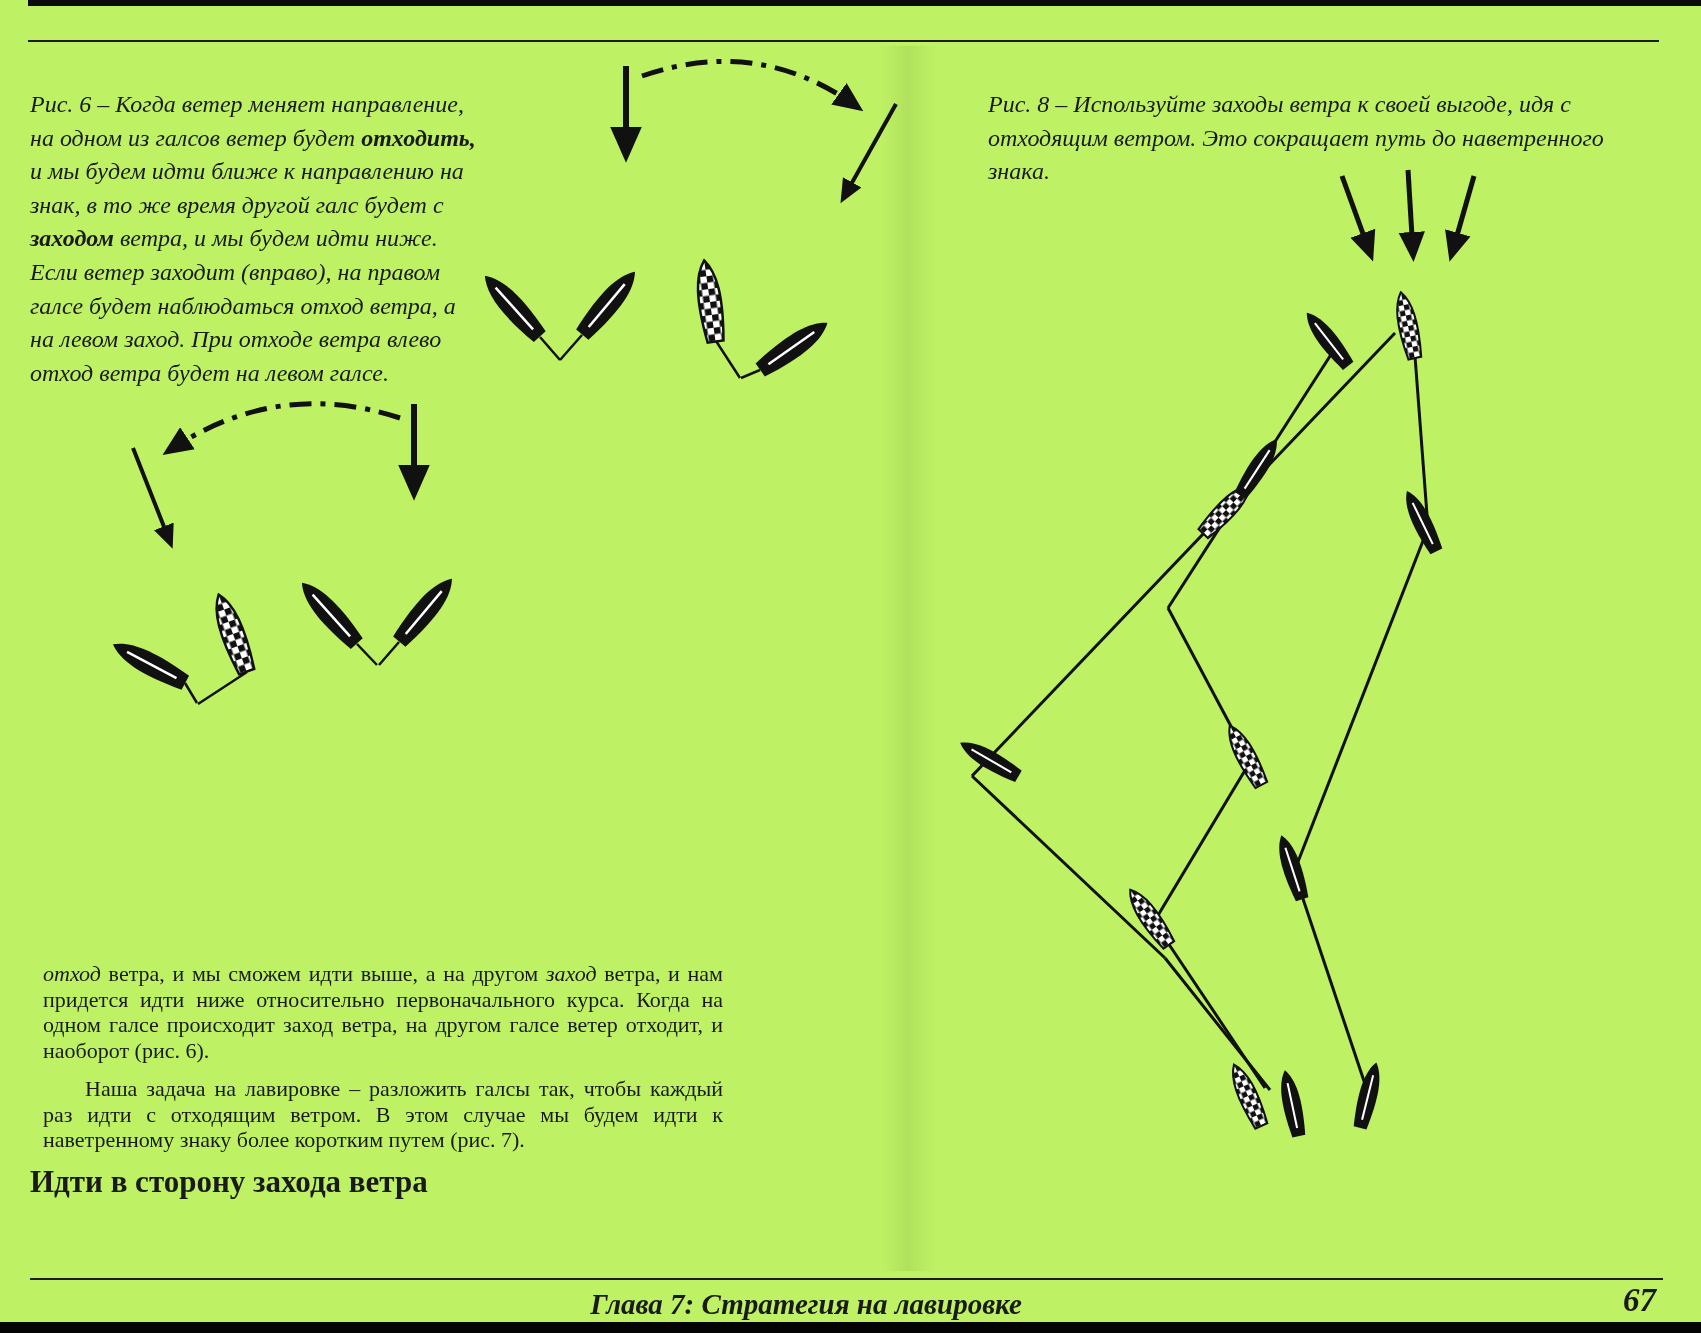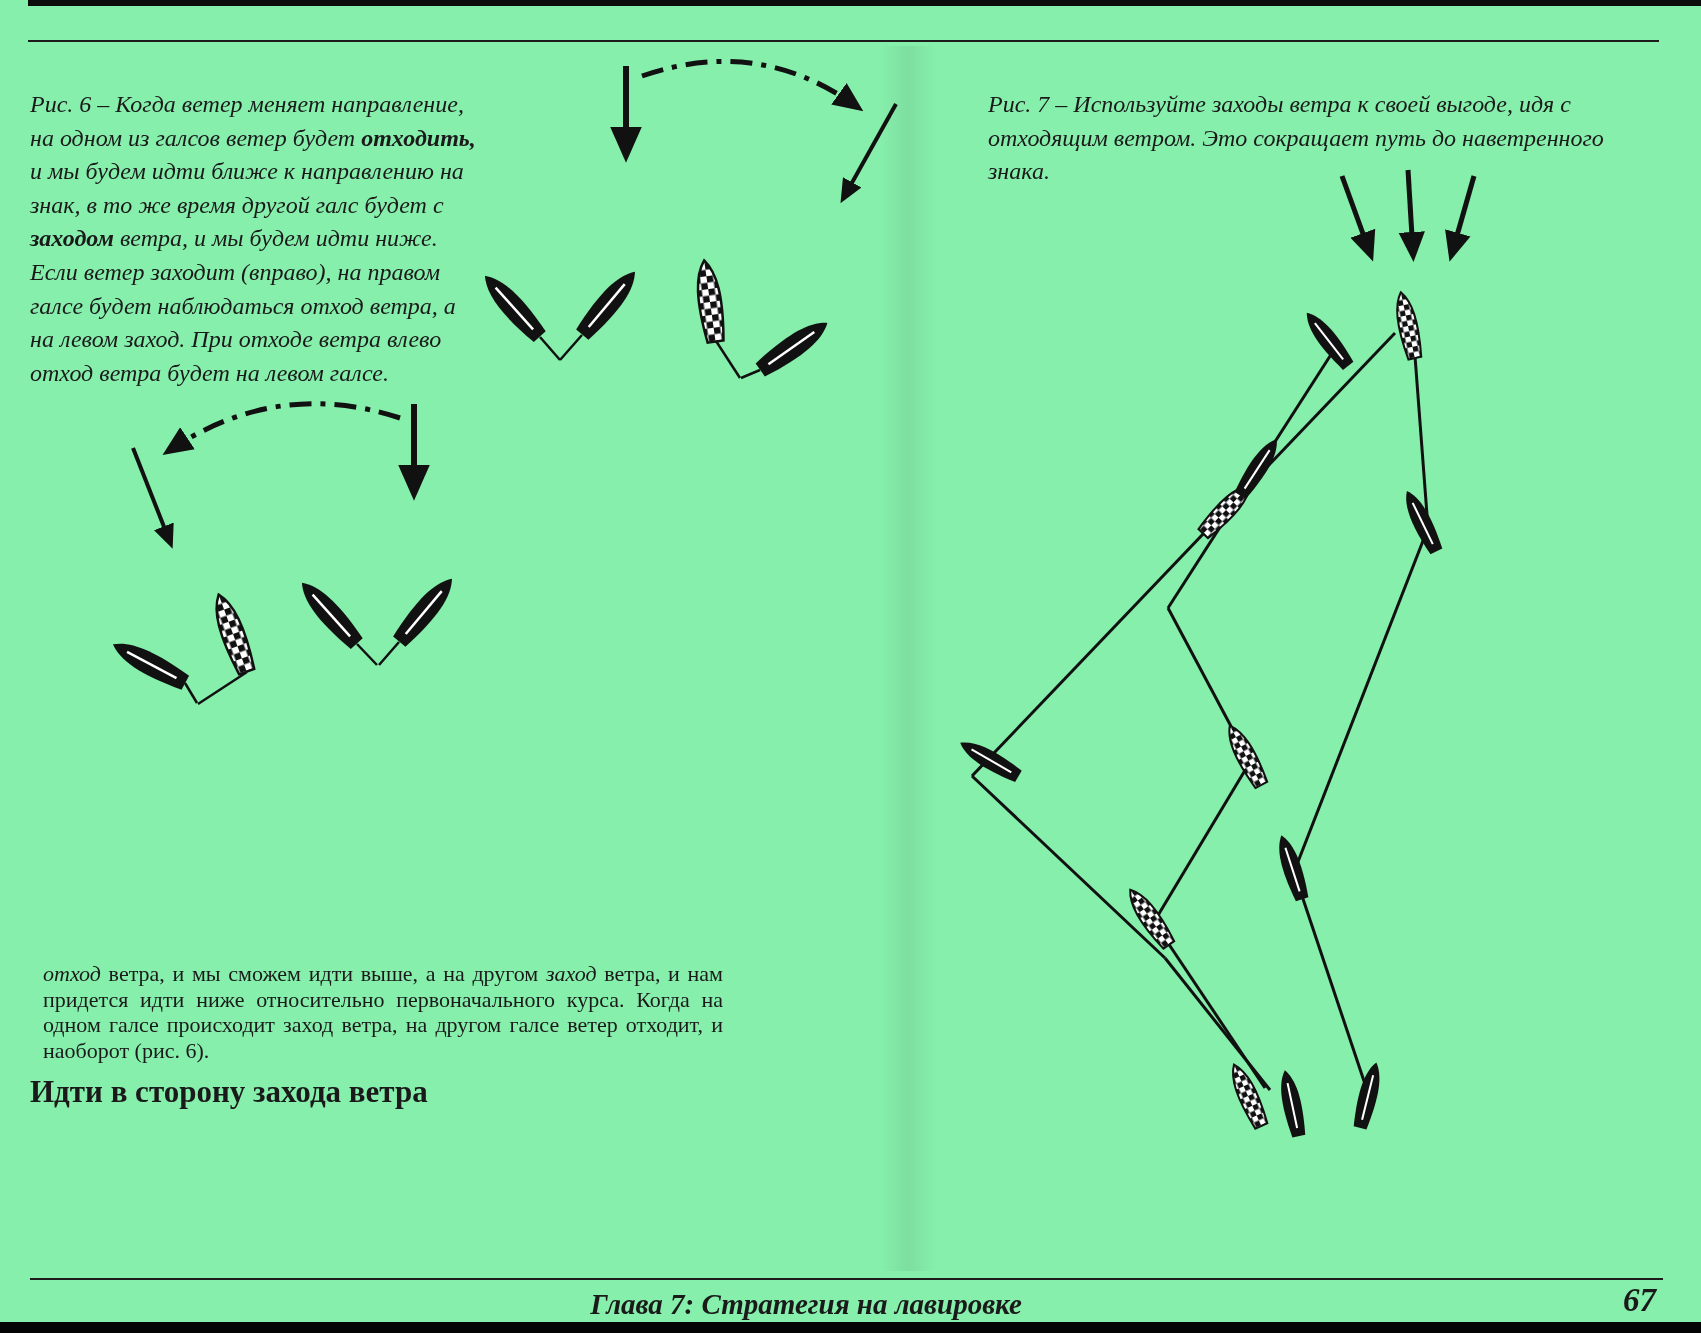--- a/index.html
+++ b/index.html
@@ -1,21 +1,21 @@
 <!DOCTYPE html>
 <html><head>
 <meta charset="utf-8">
 <style>
   * { box-sizing: border-box; }
   html, body { margin: 0; padding: 0; background: #8f8f8d; }
   .page {
     position: relative;
     width: 1701px; height: 1333px;
     margin: 0 auto;
-    background: #86efac;
+    background: #bef264;
     font-family: "Liberation Serif", "DejaVu Serif", serif;
     color: #1a1a1a;
     overflow: hidden;
   }
   .rule-top-thick { position: absolute; left: 28px; right: 0; top: 0; height: 6px; background: #0c0c0c; }
   .rule-top-thin  { position: absolute; left: 28px; right: 42px; top: 40px; height: 2px; background: #1c1c1c; }
   .gutter-shadow  { position: absolute; left: 880px; top: 46px; width: 56px; height: 1225px;
                     background: linear-gradient(90deg, rgba(0,0,0,0) 0%, rgba(0,0,0,0.07) 50%, rgba(0,0,0,0) 100%); }
 
   .caption { position: absolute; font-style: italic; font-size: 24px; line-height: 1.4; }
@@ -66,21 +66,21 @@
 <div class="page">
 
   <div class="rule-top-thick"></div>
   <div class="rule-top-thin"></div>
   <div class="gutter-shadow"></div>
 
   <div class="caption caption-fig6">
     <span>Рис. 6 – Когда ветер меняет направление, на одном из галсов ветер будет </span><b>отходить,</b><span> и мы будем идти ближе к направлению на знак, в то же время другой галс будет с </span><b>заходом</b><span> ветра, и мы будем идти ниже. Если ветер заходит (вправо), на правом галсе будет наблюдаться отход ветра, а на левом заход. При отходе ветра влево отход ветра будет на левом галсе.</span>
   </div>
 
-  <div class="caption caption-fig7">Рис. 7 – Используйте заходы ветра к своей выгоде, идя с отходящим ветром. Это сокращает путь до наветренного знака.</div>
+  <div class="caption caption-fig7">Рис. 8 – Используйте заходы ветра к своей выгоде, идя с отходящим ветром. Это сокращает путь до наветренного знака.</div>
 
   <svg class="diag diag-a" viewBox="0 0 470 330">
     <defs>
       <marker id="ah-a" viewBox="0 0 10 10" refX="7" refY="5" markerWidth="6" markerHeight="6" orient="auto">
         <path d="M0,0.6 L10,5 L0,9.4 Z" fill="#111"></path>
       </marker>
     </defs>
     <line class="ink" x1="168" y1="14" x2="168" y2="100" stroke-width="6" marker-end="url(#ah-a)"></line>
     <path class="ink" d="M184,24 Q300,-16 398,54" stroke-width="5" stroke-dasharray="22 9 5 9" marker-end="url(#ah-a)"></path>
     <line class="ink" x1="438" y1="52" x2="386" y2="145" stroke-width="4" marker-end="url(#ah-a)"></line>
@@ -155,20 +155,21 @@
       <use href="#boat-dark" transform="translate(482,364) rotate(-26) scale(0.82)"></use>
       <use href="#boat-dark" transform="translate(352,710) rotate(-18) scale(0.82)"></use>
       <use href="#boat-check" transform="translate(308,938) rotate(-24) scale(0.82)"></use>
       <use href="#boat-dark" transform="translate(352,946) rotate(-12) scale(0.82)"></use>
       <use href="#boat-dark" transform="translate(428,938) rotate(14) scale(0.82)"></use>
     </g>
   </svg>
 
   <div class="bodytext">
     <p><i>отход</i><span> ветра, и мы сможем идти выше, а на другом </span><i>заход</i><span> ветра, и нам придется идти ниже относительно первоначального курса. Когда на одном галсе происходит заход ветра, на другом галсе ветер отходит, и наоборот (рис. 6).</span></p>
+    <p class="indent">Наша задача на лавировке – разложить галсы так, чтобы каждый раз идти с отходящим ветром. В этом случае мы будем идти к наветренному знаку более коротким путем (рис. 7).</p>
     <h2>Идти в сторону захода ветра</h2>
   </div>
 
   <div class="footer-rule"></div>
   <div class="footer-title">Глава 7: Стратегия на лавировке</div>
   <div class="page-number">67</div>
   <div class="rule-bottom-thick"></div>
 
 </div>
 

